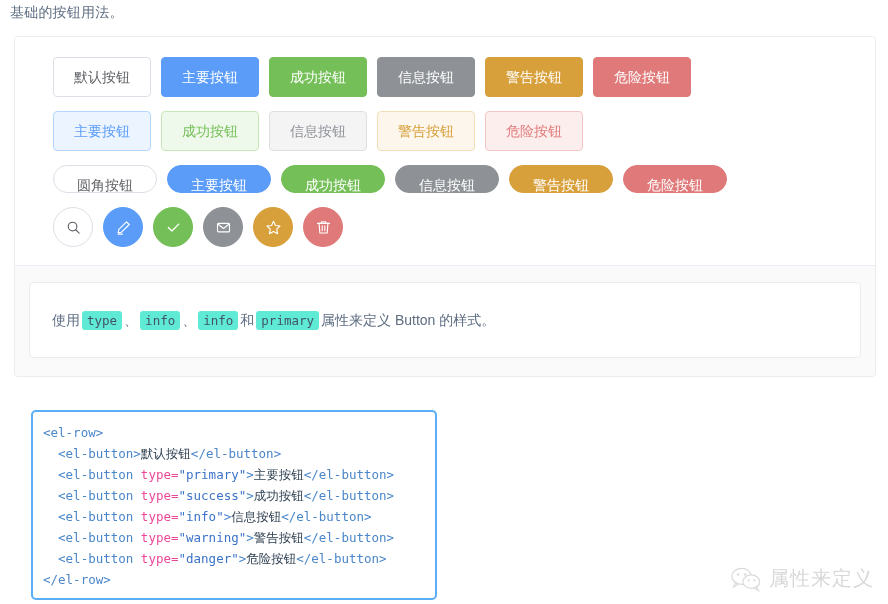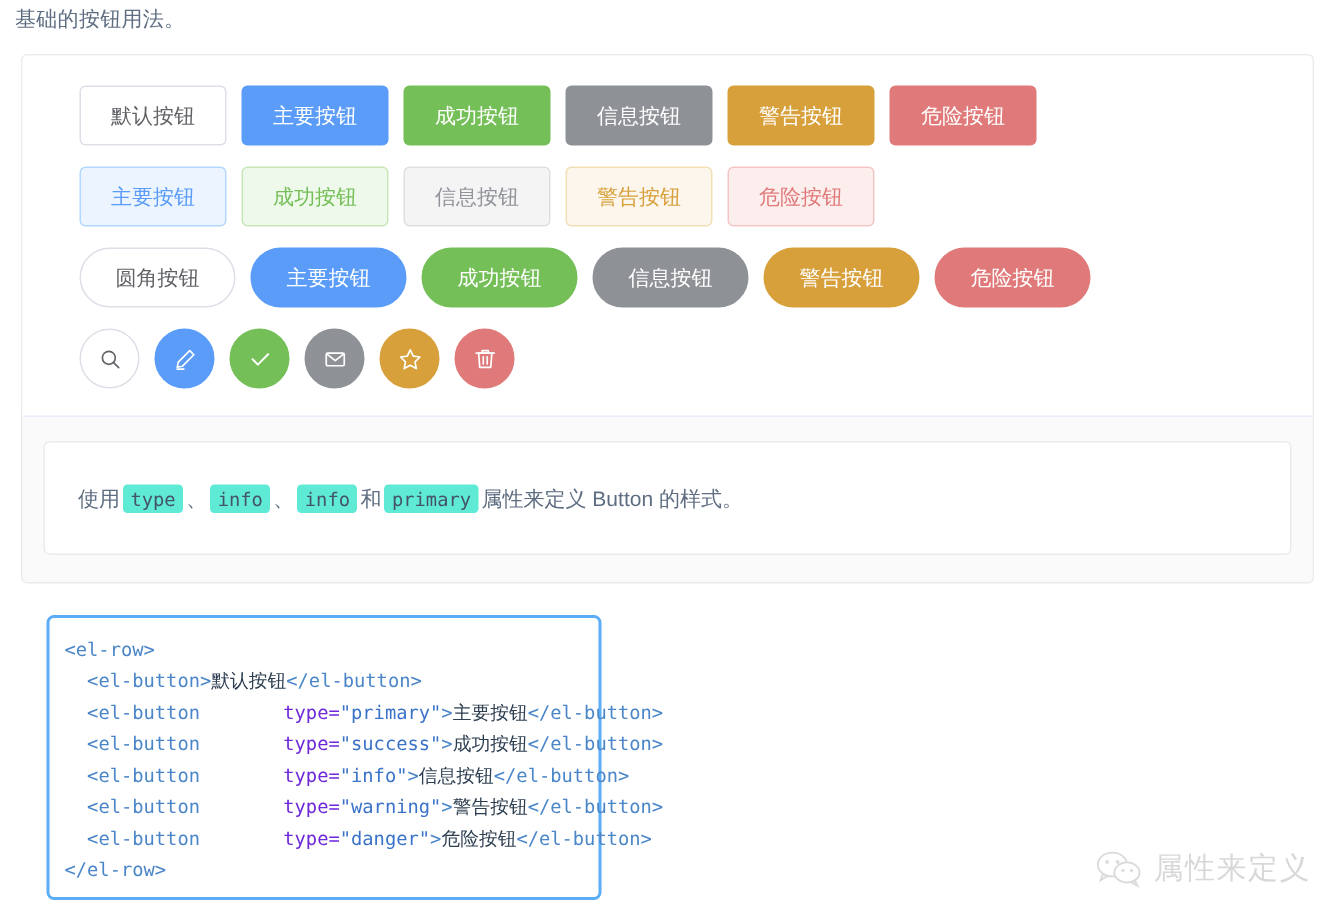--- a/index.html
+++ b/index.html
@@ -66,21 +66,21 @@
     border-radius: 4px;
     background: #ffffff;
     color: #606266;
     font-size: 14px;
     font-family: "Liberation Sans", "DejaVu Sans", sans-serif;
     line-height: 1;
     white-space: nowrap;
     cursor: pointer;
     user-select: none;
   }
-  .el-btn.round { border-radius: 20px; padding: 0 23px; height: 40px; }
+  .el-btn.round { border-radius: 20px; padding: 0 23px; height: 28px; align-items: flex-end; }
   .el-btn.circle {
     width: 40px; height: 40px; padding: 0;
     border-radius: 50%;
   }
 
   
   .t-primary { background:#5a9cf8; border-color:#5a9cf8; color:#fff; }
   .t-success { background:#74bf57; border-color:#74bf57; color:#fff; }
   .t-info    { background:#8e9296; border-color:#8e9296; color:#fff; }
   .t-warning { background:#d8a03b; border-color:#d8a03b; color:#fff; }
@@ -125,34 +125,34 @@
     font-family: "DejaVu Sans Mono", "Liberation Mono", monospace;
     font-size: 12.5px;
     margin: 0 2px;
   }
 
   
   .code-block {
     position: absolute;
     left: 31px;
     top: 410px;
-    width: 370px;
+    width: 406px;
     box-sizing: border-box;
     border: 2px solid #59aef5;
     border-radius: 5px;
     background: #ffffff;
     padding: 10px 10px 8px 10px;
     font-family: "DejaVu Sans Mono", "Liberation Mono", monospace;
     font-size: 12.5px;
     line-height: 21px;
     white-space: pre;
     color: #2f6fb5;
   }
   .c-tag   { color: #4a86c8; }
-  .c-attr  { color: #6d28d9; margin-left: 48px; }
+  .c-attr  { color: #ec4899; }
   .c-val   { color: #3b73c9; }
   .c-text  { color: #2c3e50; }
 
   
   .watermark {
     position: absolute;
     right: 14px;
     bottom: 12px;
     display: flex;
     align-items: center;

